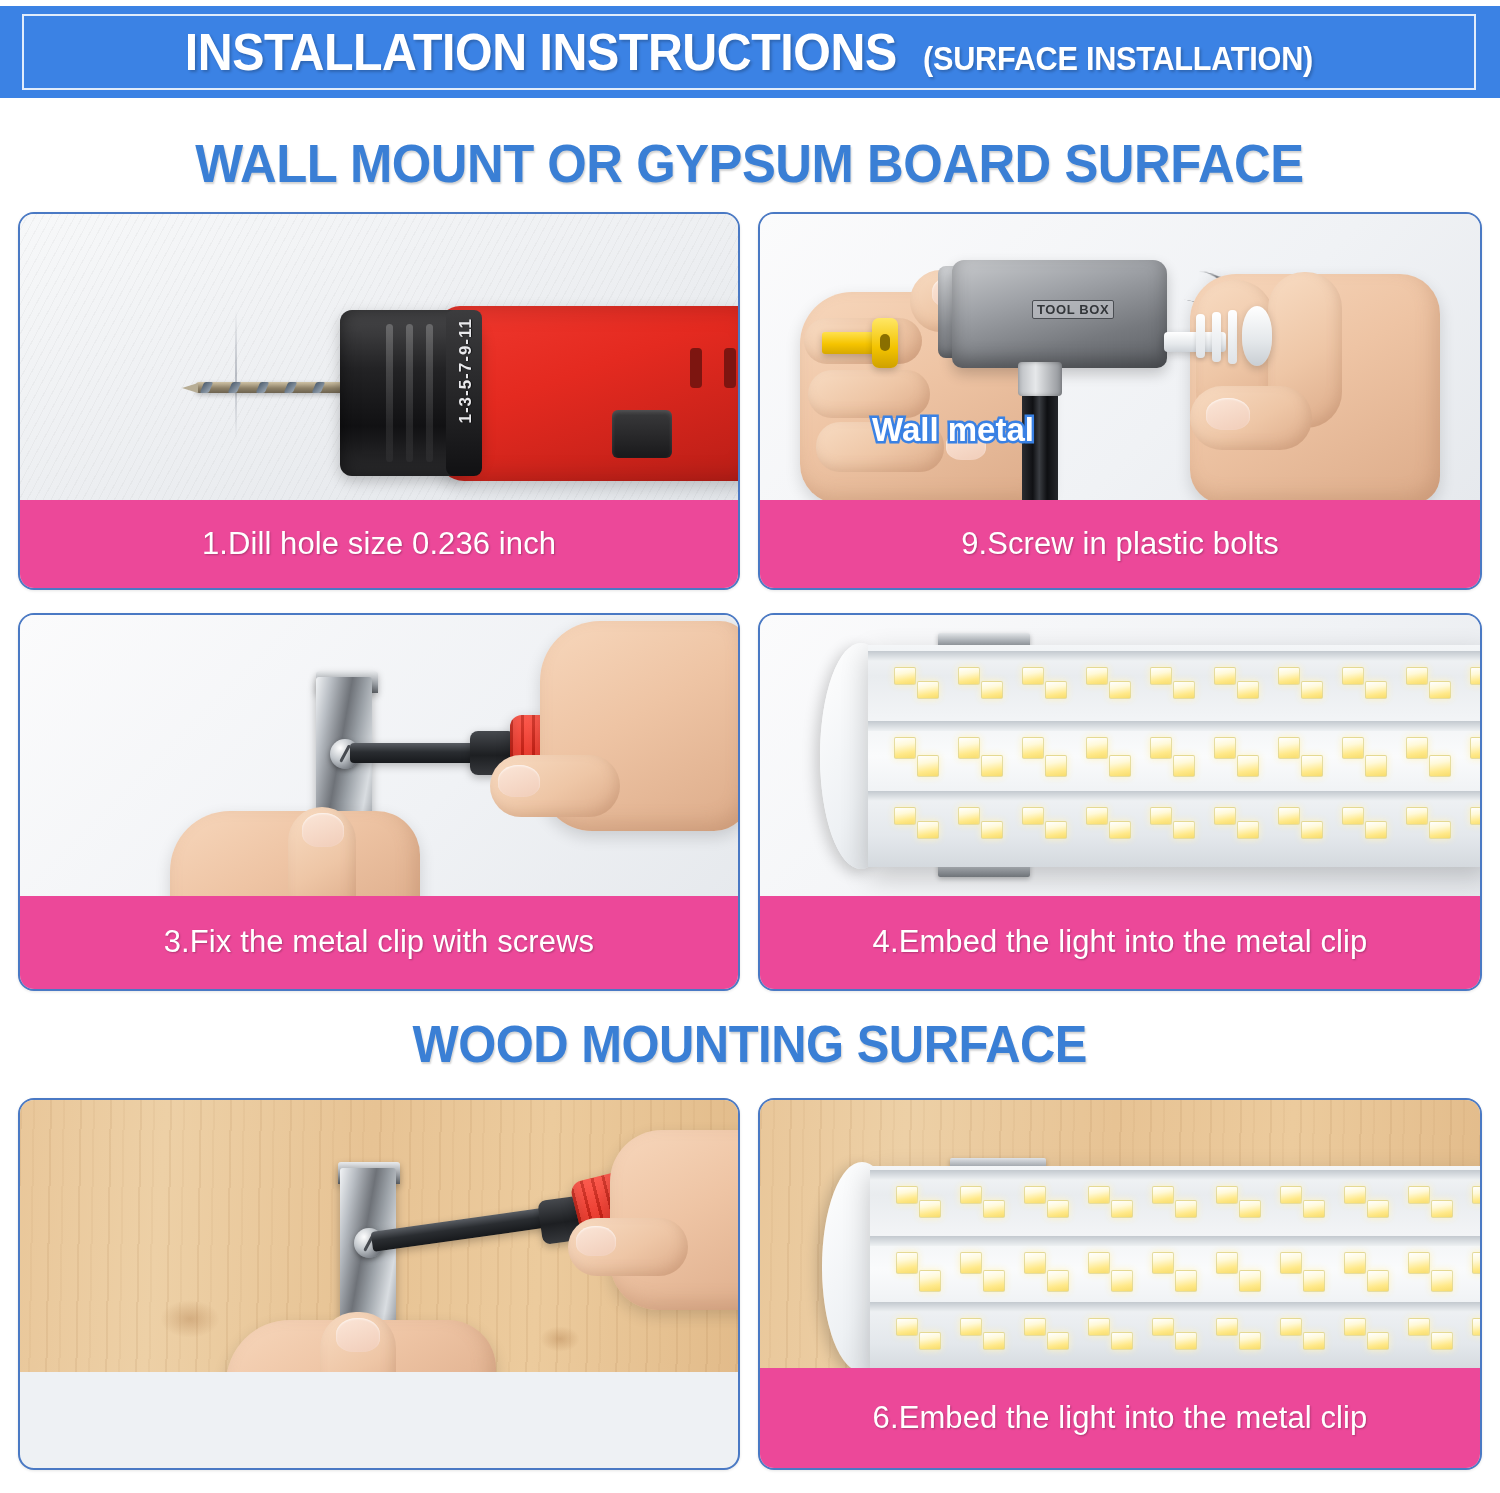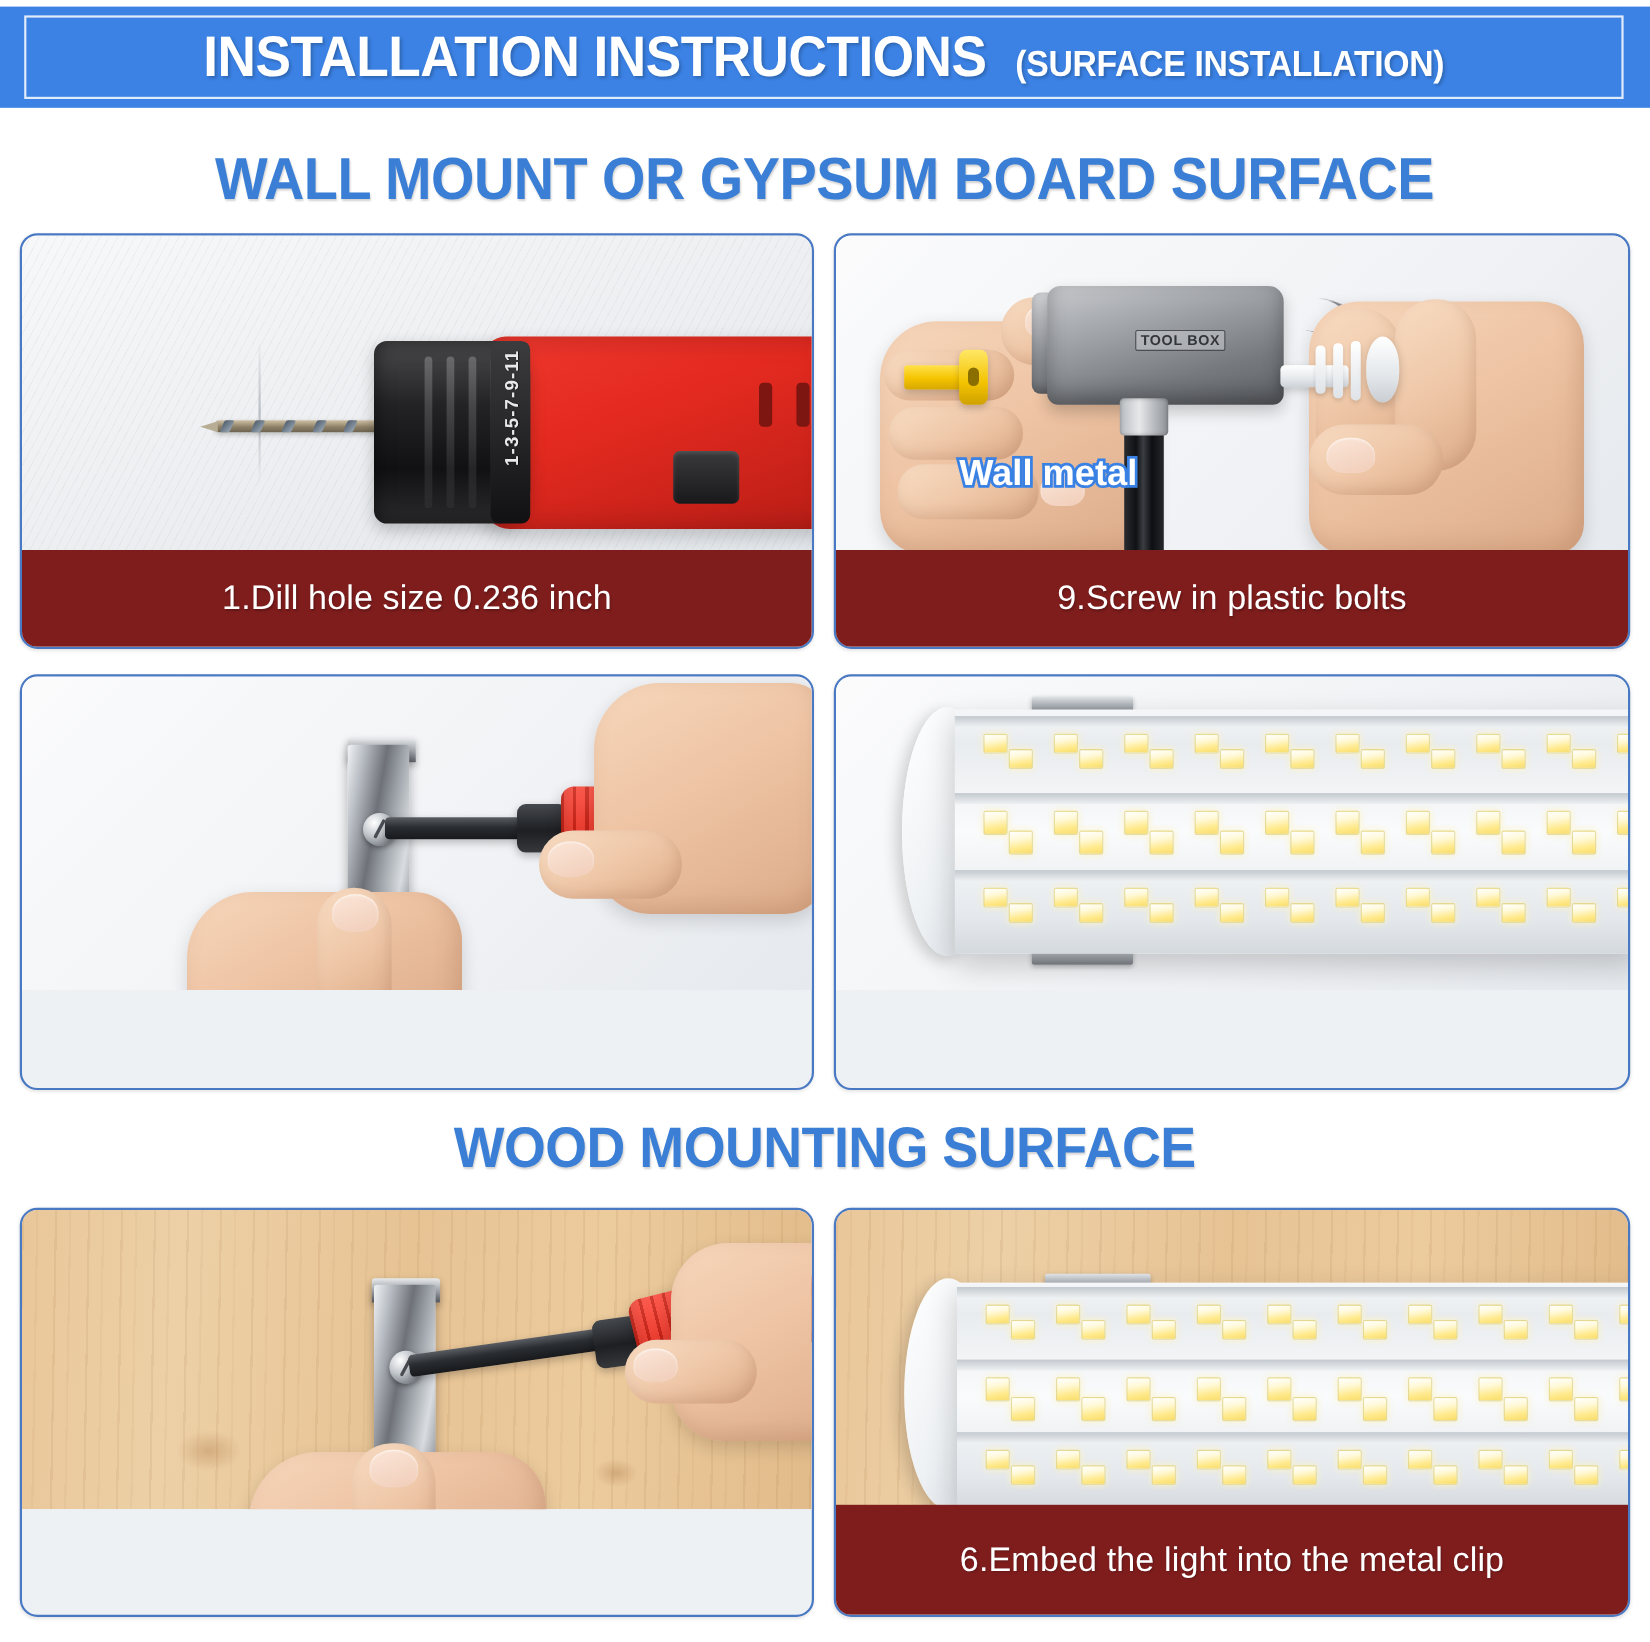--- a/index.html
+++ b/index.html
@@ -57,21 +57,21 @@
     overflow:hidden;
     background:#eef1f4;
     box-shadow:0 1px 3px rgba(0,0,0,.10);
   }
   .photo{
     position:absolute;left:0;top:0;right:0;
     overflow:hidden;
   }
   .caption{
     position:absolute;left:0;right:0;bottom:0;
-    background:#7f1d1d;
+    background:#ec4899;
     color:#ffffff;
     display:flex;align-items:center;justify-content:center;
     text-align:center;
     font-size:31px;line-height:1.12;
     font-weight:normal;
     letter-spacing:.1px;
     text-shadow:1px 1px 2px rgba(0,0,0,.25);
     padding:0 12px;box-sizing:border-box;
   }
 
@@ -470,20 +470,21 @@
     <div class="sd-grip" style="left:490px;top:100px;width:180px;"></div>
 
     <div class="hand" style="left:520px;top:6px;width:210px;height:210px;border-radius:60px 30px 36px 52px;"></div>
     <div class="finger" style="left:470px;top:140px;width:130px;height:62px;border-radius:32px;"></div>
     <div class="nail" style="left:478px;top:150px;width:42px;height:32px;"></div>
 
     <div class="hand" style="left:150px;top:196px;width:250px;height:120px;border-radius:60px 44px 14px 14px;"></div>
     <div class="finger" style="left:268px;top:192px;width:68px;height:110px;border-radius:34px 34px 10px 10px;"></div>
     <div class="nail" style="left:282px;top:198px;width:42px;height:34px;"></div>
   </div>
+  <div class="caption">3.Fix the metal clip with screws</div>
 </div>
 
 <div class="panel" id="p4">
   <div class="photo">
     <div class="wall-soft"></div>
     <div class="led-bracket" style="left:178px;top:18px;width:92px;height:16px;"></div>
     <div class="led-bracket" style="left:178px;top:246px;width:92px;height:16px;"></div>
     <div class="led-endcap" style="left:60px;top:28px;width:82px;height:226px;"></div>
     <div class="led-fixture" id="led4" style="left:108px;top:30px;right:-10px;height:222px;">
         <div class="led-groove" style="top: 6px;"></div>
@@ -541,20 +542,21 @@
         <div class="led-chip" style="left: 369px; top: 176px; width: 20px; height: 16px;"></div>
         <div class="led-chip" style="left: 410px; top: 162px; width: 20px; height: 16px;"></div>
         <div class="led-chip" style="left: 433px; top: 176px; width: 20px; height: 16px;"></div>
         <div class="led-chip" style="left: 474px; top: 162px; width: 20px; height: 16px;"></div>
         <div class="led-chip" style="left: 497px; top: 176px; width: 20px; height: 16px;"></div>
         <div class="led-chip" style="left: 538px; top: 162px; width: 20px; height: 16px;"></div>
         <div class="led-chip" style="left: 561px; top: 176px; width: 20px; height: 16px;"></div>
         <div class="led-chip" style="left: 602px; top: 162px; width: 20px; height: 16px;"></div>
       </div>
   </div>
+  <div class="caption">4.Embed the light into the metal clip</div>
 </div>
 
 <div class="section-head sh-2">
   <span>WOOD MOUNTING SURFACE</span>
 </div>
 
 <div class="panel" id="p5">
   <div class="photo">
     <div class="wood"></div>
     <div class="wood-knot" style="left:140px;top:200px;"></div>

